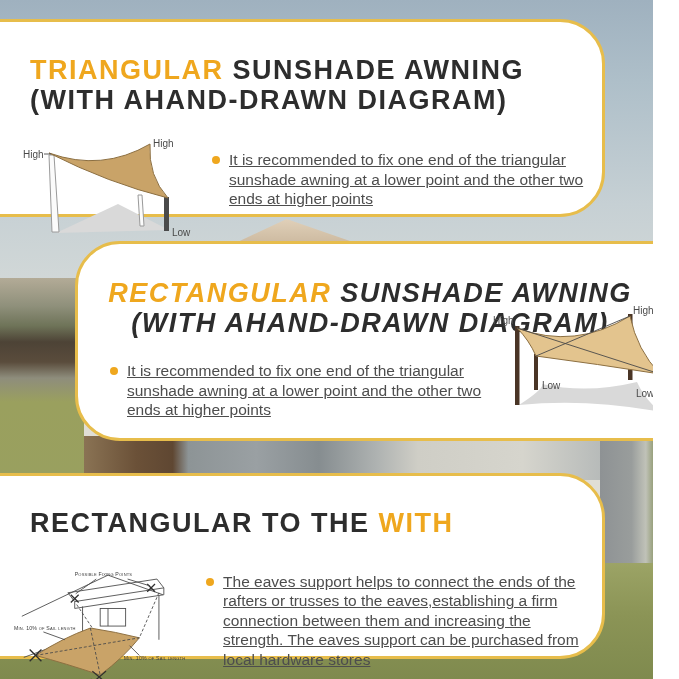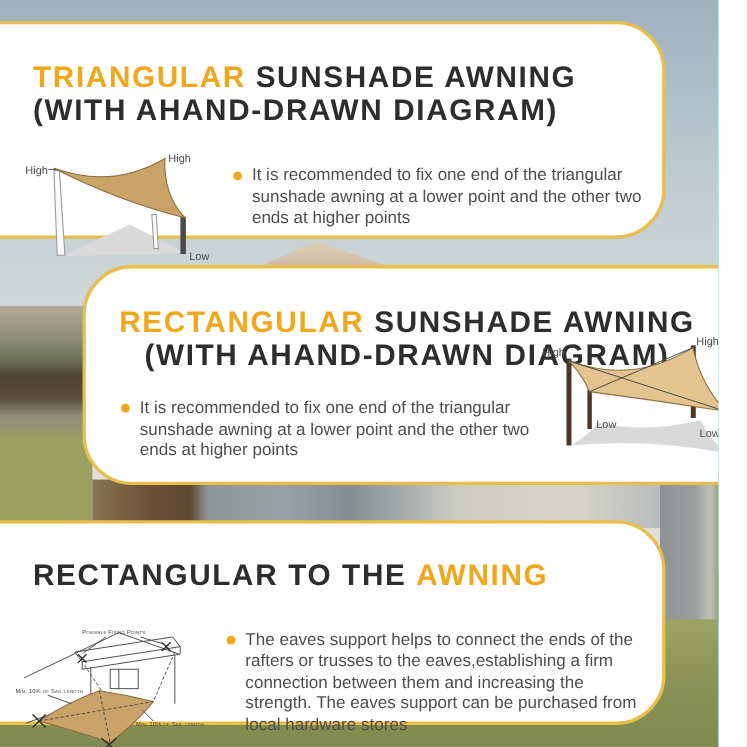--- a/index.html
+++ b/index.html
@@ -25,24 +25,24 @@
   .card { position:absolute; background:#ffffff; border:3px solid var(--border,#e7bd4b);
           border-radius:45px; box-sizing:border-box; z-index:3; }
   .card-1 { top:19px;  left:-45px; width:650px; height:198px; padding:12px 16px 0 72px; }
   .card-2 { top:241px; left:75px;  width:650px; height:200px; padding:13px 90px 0 30px; }
   .card-3 { top:473px; left:-45px; width:650px; height:186px; padding:11px 16px 0 72px; }
 
   .title { font-weight:bold; font-size:27px; line-height:1.1; letter-spacing:1.5px;
            color:var(--title,#2d2d2d); white-space:nowrap; }
   .title .accent { color:var(--accent,#efa71e); }
   .t-gap { margin-right:0.33em; }
-  .card-2 .title { text-align:center; }
+  .card-2 .title { text-align:center;font-style:italic; }
 
   .row { display:flex; align-items:flex-start; }
-  .bullet { display:flex; color:var(--body,#4d4d4d); font-size:15.5px; line-height:1.26; }
+  .bullet { display:flex; color:var(--body,#4d4d4d); font-size:15.5px; line-height:1.26;text-decoration:underline; }
   .dot { flex:0 0 auto; width:8px; height:8px; border-radius:50%;
          background:var(--accent,#efa71e); margin:6px 9px 0 0; }
 
   .card-1 .row { margin-top:9px; }
   .card-1 .bullet { margin-top:12px; width:372px; margin-left:8px; }
   .card-1 svg.d1 { margin-left:-8px; }
 
   .card-2 .bullet { margin-top:22px; width:380px; margin-left:2px; }
   .diagram2-wrap { position:absolute; top:60px; right:40px; }
 
@@ -121,21 +121,21 @@
         <text class="dg-label" x="6" y="20">High</text>
         <text class="dg-label" x="146" y="10">High</text>
         <text class="dg-label" x="55" y="85">Low</text>
         <text class="dg-label" x="149" y="93">Low</text>
       </svg>
     </div>
   </section>
 
   <section class="card card-3">
     <h2 class="title">
-      <span class="t-gap">RECTANGULAR TO THE</span><span class="accent">AWNING</span><br>
+      <span class="t-gap">RECTANGULAR TO THE</span><span class="accent">WITH</span><br>
     </h2>
     <div class="row">
       <svg class="d3" width="190" height="130" viewBox="0 0 190 130">
 
         <line class="ln" x1="8" y1="52" x2="96" y2="10"></line>
         <line class="ln" x1="96" y1="10" x2="152" y2="30"></line>
         <path class="ln" d="M55,28 L146,14 L153,23 L62,37 Z"></path>
         <line class="ln" x1="62" y1="37" x2="62" y2="44"></line>
         <line class="ln" x1="153" y1="23" x2="153" y2="30"></line>
         <line class="ln" x1="62" y1="44" x2="153" y2="30"></line>

